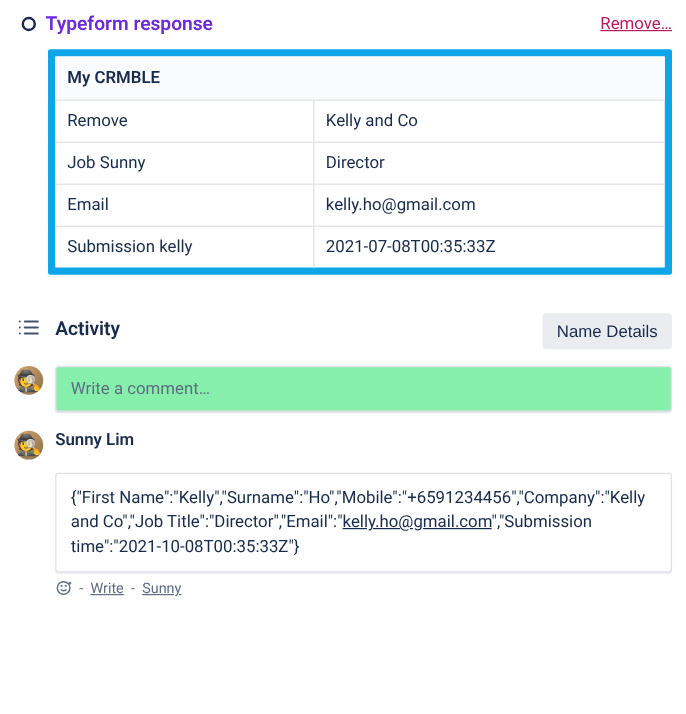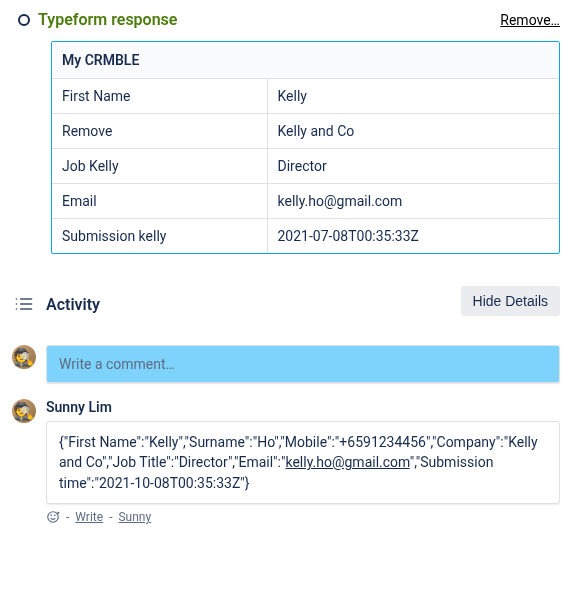--- a/index.html
+++ b/index.html
@@ -33,31 +33,31 @@
       width: 12px;
       height: 12px;
       border-radius: 50%;
       border: 2px solid #172b4d;
       flex-shrink: 0;
       margin-left: -22px;
     }
     .typeform-title {
       font-size: 16px;
       font-weight: 600;
-      color: #4d7c0f;
+      color: #6d28d9;
     }
     .remove-link {
-      color: #000000;
+      color: #be185d;
       text-decoration: underline;
       font-size: 14px;
     }
     .table-wrapper {
-      border: 1px solid #0ea5e9;
+      border: 6px solid #0ea5e9;
       border-radius: 2px;
-      margin-left: 39px;
+      margin-left: 28px;
     }
     .table {
       width: 100%;
       border-collapse: collapse;
     }
     .table-header {
       background: #fafbfc;
       border-bottom: 1px solid #dfe1e6;
     }
     .table-header th {
@@ -82,23 +82,23 @@
       width: 215px;
     }
     .table td:last-child {
       border-right: none;
     }
     .activity-section {
       margin-top: 32px;
     }
     .activity-header {
       display: flex;
-      align-items: flex-end;
+      align-items: flex-start;
       justify-content: space-between;
-      margin-bottom: 29px;
+      margin-bottom: 14px;
     }
     .activity-header-left {
       display: flex;
       align-items: center;
       gap: 10px;
     }
     .list-icon {
       width: 24px;
       height: 24px;
       display: flex;
@@ -141,28 +141,28 @@
       font-size: 17px;
     }
     .comment-input {
       flex: 1;
       border: 1px solid #dfe1e6;
       border-radius: 3px;
       box-shadow: 0 1px 1px rgba(9,30,66,0.13);
       padding: 10px 12px;
       font-size: 14px;
       color: #5e6c84;
-      background: #7dd3fc;
+      background: #86efac;
       min-height: 38px;
     }
     .comment-meta {
       display: flex;
       align-items: center;
       gap: 6px;
-      margin-bottom: 6px;
+      margin-bottom: 19px;
     }
     .comment-author {
       font-weight: 600;
       color: #172b4d;
       font-size: 14px;
     }
     .comment-time {
       color: #5e6c84;
       font-size: 12px;
     }
@@ -226,29 +226,25 @@
 
   <div class="table-wrapper">
     <table class="table">
       <thead>
         <tr class="table-header">
           <th colspan="2">My CRMBLE</th>
         </tr>
       </thead>
       <tbody>
         <tr>
-          <td>First Name</td>
-          <td>Kelly</td>
-        </tr>
-        <tr>
           <td>Remove</td>
           <td>Kelly and Co</td>
         </tr>
         <tr>
-          <td>Job Kelly</td>
+          <td>Job Sunny</td>
           <td>Director</td>
         </tr>
         <tr>
           <td>Email</td>
           <td>kelly.ho@gmail.com</td>
         </tr>
         <tr>
           <td>Submission kelly</td>
           <td>2021-07-08T00:35:33Z</td>
         </tr>
@@ -265,21 +261,21 @@
           <line x1="8" y1="6" x2="21" y2="6"></line>
           <line x1="8" y1="12" x2="21" y2="12"></line>
           <line x1="8" y1="18" x2="21" y2="18"></line>
           <line x1="3" y1="6" x2="3.01" y2="6"></line>
           <line x1="3" y1="12" x2="3.01" y2="12"></line>
           <line x1="3" y1="18" x2="3.01" y2="18"></line>
         </svg>
       </span>
       <div class="activity-title">Activity</div>
     </div>
-    <button class="hide-details-btn">Hide Details</button>
+    <button class="hide-details-btn">Name Details</button>
   </div>
 
   <div class="comment-row">
     <div class="avatar">🕵️</div>
     <div class="comment-input" placeholder="Write a comment…"><span style="color:#5e6c84">Write a comment…</span></div>
   </div>
 
   <div class="comment-row">
     <div class="avatar">🕵️</div>
     <div class="comment-content">

